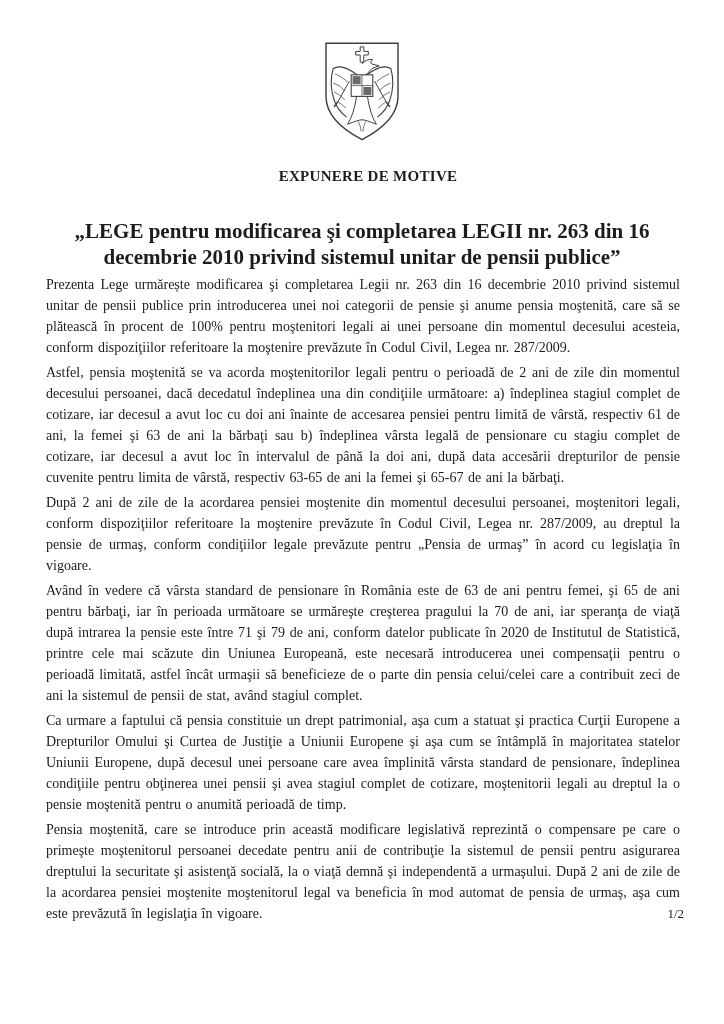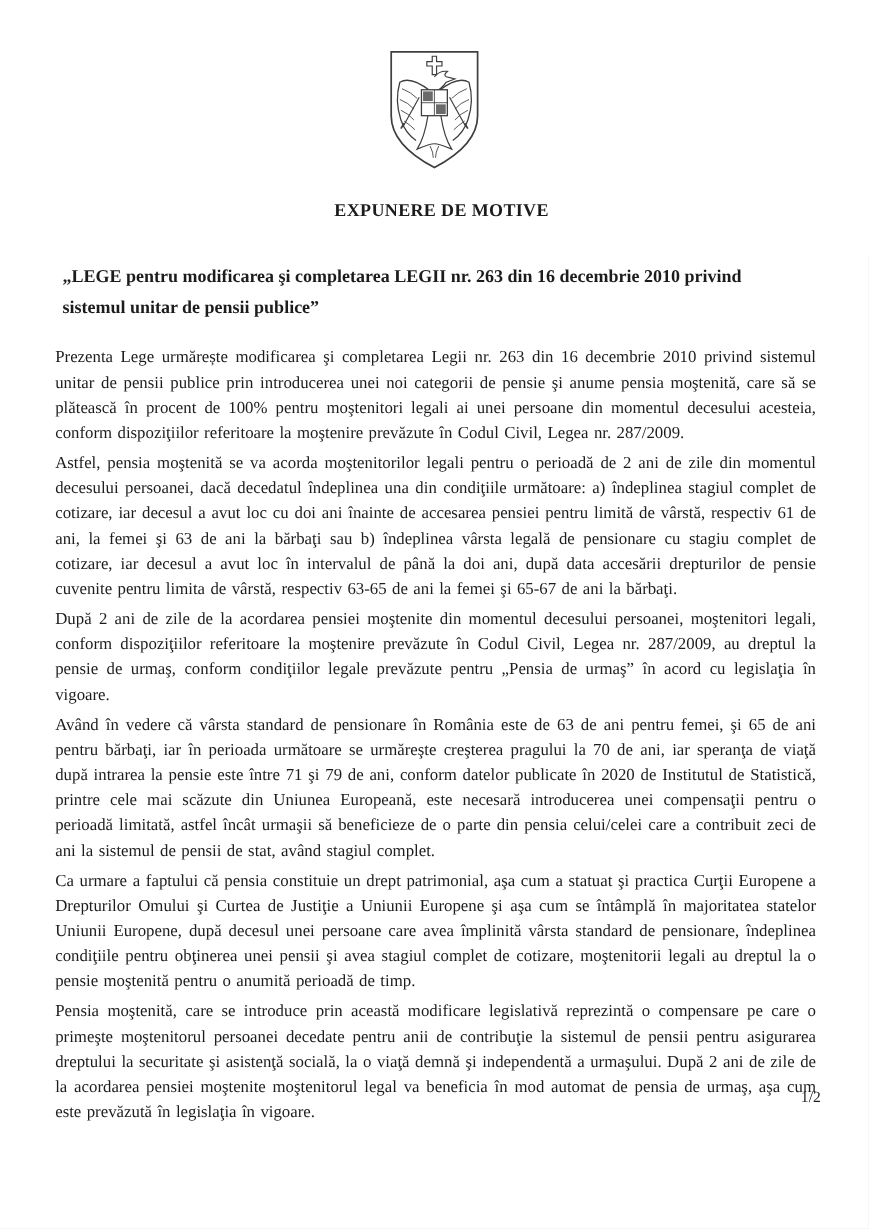--- a/index.html
+++ b/index.html
@@ -23,26 +23,27 @@
   .doc-title {
     margin-top: 22px;
     text-align: center;
     font-size: 15px;
     font-weight: bold;
     letter-spacing: 0.3px;
     padding-left: 12px;
   }
   .doc-subtitle {
     margin: 33px 52px 0 52px;
-    font-size: 15px;
+    text-align: center;
+    font-size: 21px;
     font-weight: bold;
     line-height: 26px;
   }
   .content {
-    margin: 18px 44px 0 46px;
+    margin: 4px 44px 0 46px;
   }
   .para {
     font-size: 14px;
     line-height: 21px;
     text-align: justify;
     margin-bottom: 4px;
     word-spacing: 1px;
   }
   .page-number {
     position: absolute;

